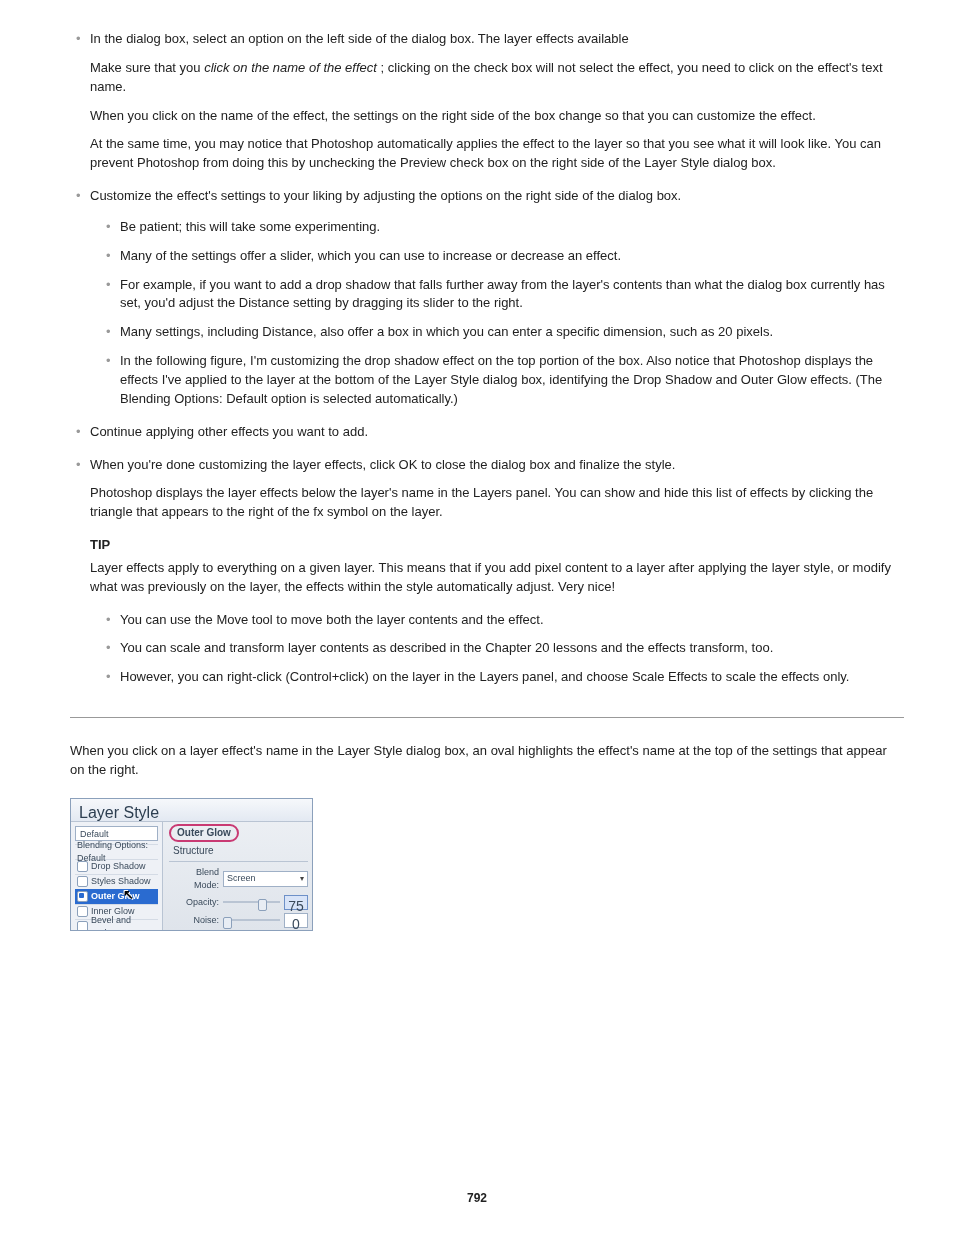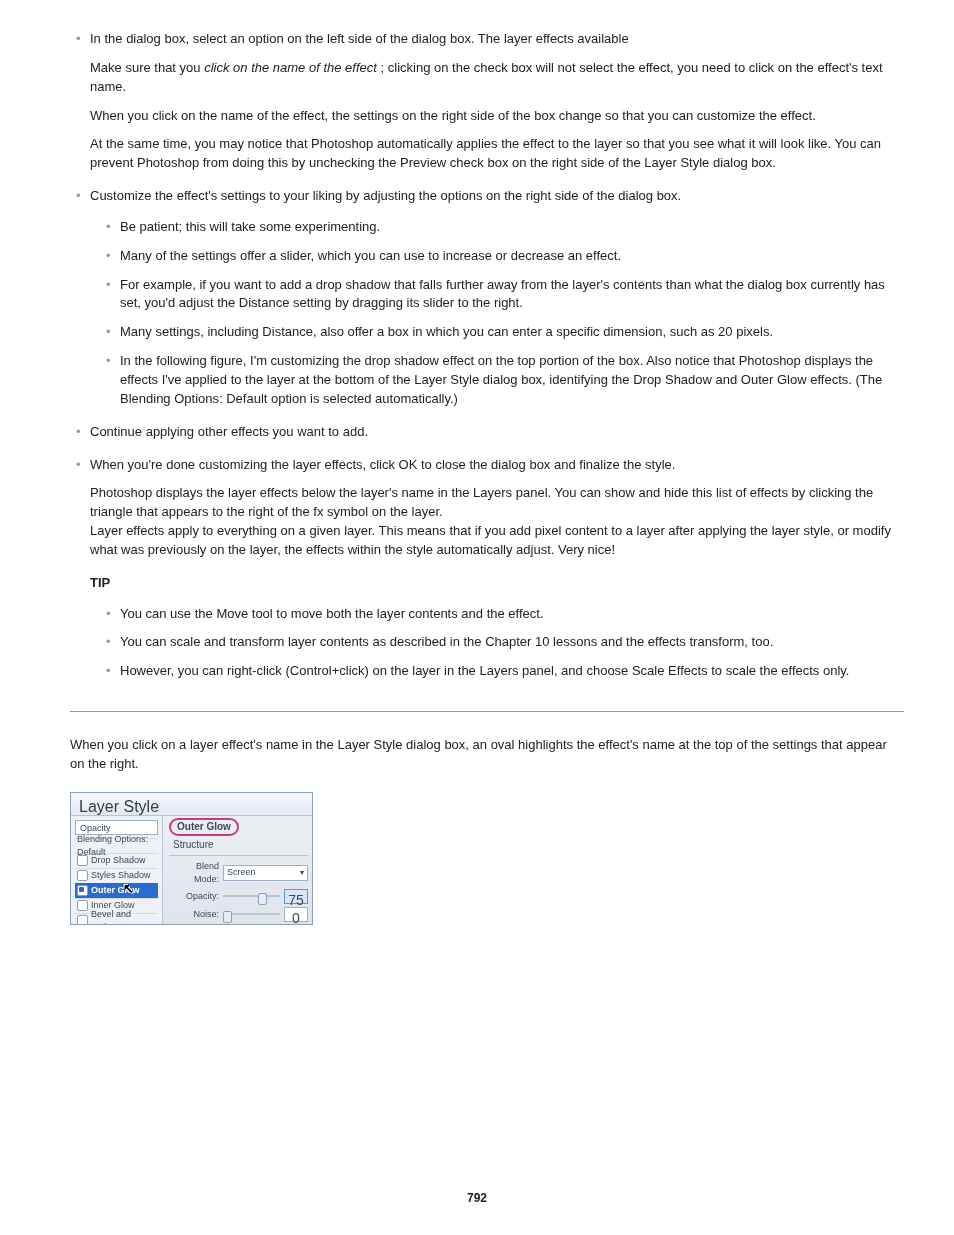--- a/index.html
+++ b/index.html
@@ -263,42 +263,42 @@
       <li>Many settings, including Distance, also offer a box in which you can enter a specific dimension, such as 20 pixels.</li>
       <li>In the following figure, I'm customizing the drop shadow effect on the top portion of the box. Also notice that Photoshop displays the effects I've applied to the layer at the bottom of the Layer Style dialog box, identifying the Drop Shadow and Outer Glow effects. (The Blending Options: Default option is selected automatically.)</li>
     </ul>
   </li>
 
   <li>Continue applying other effects you want to add.</li>
 
   <li>
     <span>When you're done customizing the layer effects, click OK to close the dialog box and finalize the style.</span>
     <p style="margin:10px 0 0 0;">Photoshop displays the layer effects below the layer's name in the Layers panel. You can show and hide this list of effects by clicking the triangle that appears to the right of the fx symbol on the layer.</p>
-    <p style="margin:0 0 14px 0;">Layer effects apply to everything on a given layer. This means that if you add pixel content to a layer after applying the layer style, or modify what was previously on the layer, the effects within the style automatically adjust. Very nice!</p>
     <p style="margin:14px 0 4px 0;">
       <b>TIP</b>
     </p>
+    <p style="margin:0 0 14px 0;">Layer effects apply to everything on a given layer. This means that if you add pixel content to a layer after applying the layer style, or modify what was previously on the layer, the effects within the style automatically adjust. Very nice!</p>
     <ul class="level2">
       <li>You can use the Move tool to move both the layer contents and the effect.</li>
-      <li>You can scale and transform layer contents as described in the Chapter 10 lessons and the effects transform, too.</li>
+      <li>You can scale and transform layer contents as described in the Chapter 20 lessons and the effects transform, too.</li>
       <li>However, you can right-click (Control+click) on the layer in the Layers panel, and choose Scale Effects to scale the effects only.</li>
     </ul>
   </li>
 </ul>
 
 <hr class="divider">
 
 <p class="intro">When you click on a layer effect's name in the Layer Style dialog box, an oval highlights the effect's name at the top of the settings that appear on the right.</p>
 
 <div class="dlg">
   <div class="dlg-titlebar">Layer Style</div>
   <div class="dlg-body">
 
     <div class="dlg-sidebar">
-      <span class="sb-head-input">Opacity</span>
+      <span class="sb-head-input">Default</span>
       <div class="sb-row">
         <span>Blending Options: Default</span>
       </div>
       <div class="sb-row">
         <span class="sb-check"></span>
         <span>Drop Shadow</span>
       </div>
       <div class="sb-row">
         <span class="sb-check"></span>
         <span>Styles Shadow</span>

